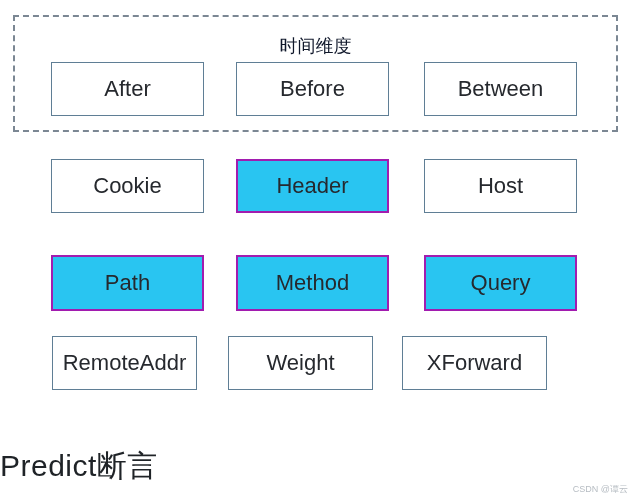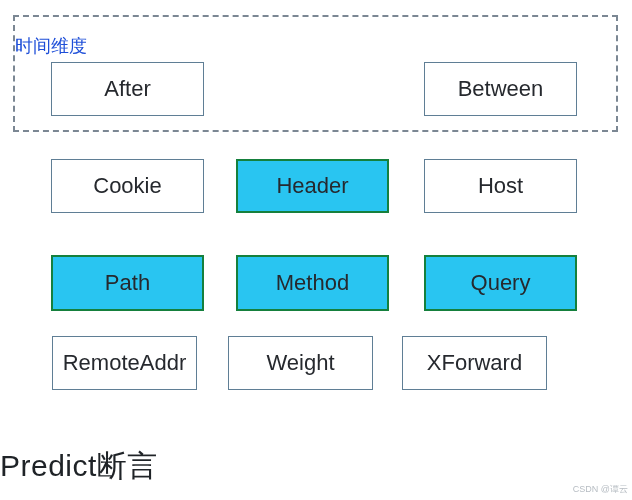--- a/index.html
+++ b/index.html
@@ -12,38 +12,38 @@
   }
   .dashed-group{
     position:absolute;
     left:13px;top:15px;width:601px;height:113px;
     border:2px dashed #7b8793;
     background:transparent;
   }
   .group-label{
     position:absolute;
     left:0;right:0;top:17px;
-    text-align:left;
+    text-align:center;
     font-size:18px;
-    color:#1d4ed8;
+    color:#0f172a;
   }
   .node{
     position:absolute;
     width:153px;height:54px;
     box-sizing:border-box;
     background:#ffffff;
     border:1px solid #5f7e95;
     display:flex;align-items:center;justify-content:center;
     font-size:22px;
     color:#26292e;
     z-index:2;
   }
   .node.cyan{
     background:#29c5f1;
-    border:2px solid #15803d;
+    border:2px solid #a21caf;
   }
   
   .c1{left:51px}.c2{left:236px}.c3{left:424px}
   
   .r1{top:62px}.r2{top:159px}.r3{top:255px;height:56px}.r4{top:336px;width:145px}
   
   .r4.c1{left:52px}.r4.c2{left:228px}.r4.c3{left:402px}
   .diagram-title{
     position:absolute;
     left:0;right:0;top:446px;
@@ -77,20 +77,21 @@
 </head>
 <body>
 
 <div class="canvas">
 
   <div class="dashed-group">
     <div class="group-label">时间维度</div>
   </div>
 
   <div class="node r1 c1">After</div>
+  <div class="node r1 c2">Before</div>
   <div class="node r1 c3">Between</div>
 
   <div class="node r2 c1">Cookie</div>
   <div class="node r2 c2 cyan">Header</div>
   <div class="node r2 c3">Host</div>
 
   <div class="node r3 c1 cyan">Path</div>
   <div class="node r3 c2 cyan">Method</div>
   <div class="node r3 c3 cyan">Query</div>
 

